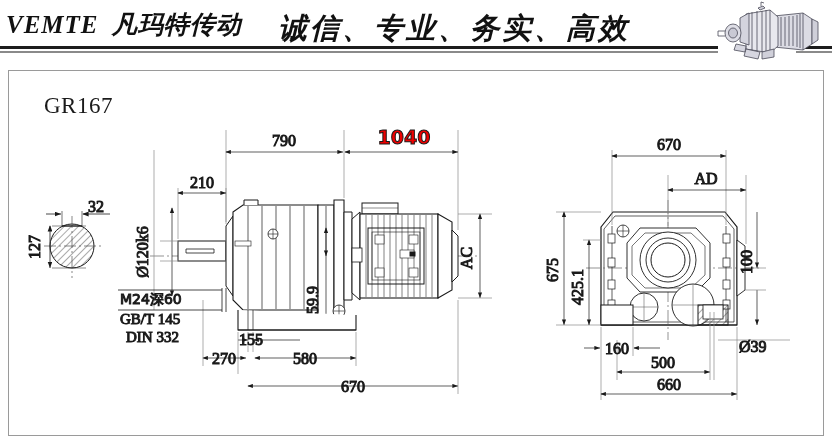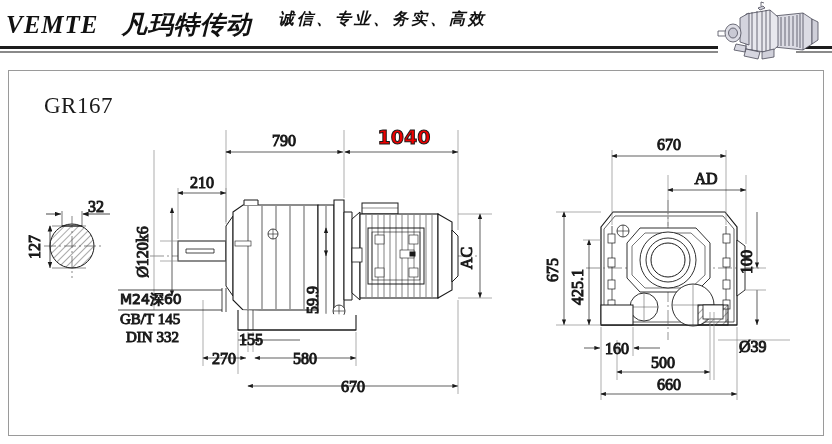--- a/index.html
+++ b/index.html
@@ -5,23 +5,23 @@
   html,body{margin:0;padding:0;background:#ffffff;}
   body{width:832px;height:444px;overflow:hidden;
        font-family:"Liberation Serif", serif;color:#1a1a1a;}
 
   
   #header{position:absolute;left:0;top:0;width:832px;height:62px;background:#fff;}
   #logo-text{position:absolute;left:6px;top:8px;font-family:"Liberation Serif",serif;
              font-style:italic;font-weight:bold;font-size:25px;letter-spacing:1px;
              white-space:nowrap;color:#111;}
   #logo-cn{font-family:"DejaVu Sans",sans-serif;font-style:italic;font-weight:bold;
-           font-size:25px;margin-left:16px;}
+           font-size:25px;margin-left:6px;}
   #slogan{position:absolute;left:278px;top:9px;font-family:"DejaVu Sans",sans-serif;
-          font-style:italic;font-weight:bold;font-size:16px;letter-spacing:3px;
+          font-style:italic;font-weight:bold;font-size:29px;letter-spacing:3px;
           white-space:nowrap;color:#111;}
   #hdr-rule1{position:absolute;left:0;top:46px;width:718px;height:3px;background:#1d1d1d;}
   #hdr-rule2{position:absolute;left:0;top:51px;width:718px;height:2px;background:#8a8a8a;}
   #hdr-rule3{position:absolute;left:796px;top:46px;width:36px;height:3px;background:#1d1d1d;}
   #hdr-rule4{position:absolute;left:796px;top:51px;width:36px;height:2px;background:#8a8a8a;}
   #hdr-prod{position:absolute;left:700px;top:0px;width:125px;height:62px;}
 
   
   #frame{position:absolute;left:8px;top:70px;width:816px;height:366px;
          border:1px solid #9a9a9a;box-sizing:border-box;background:#fff;}

